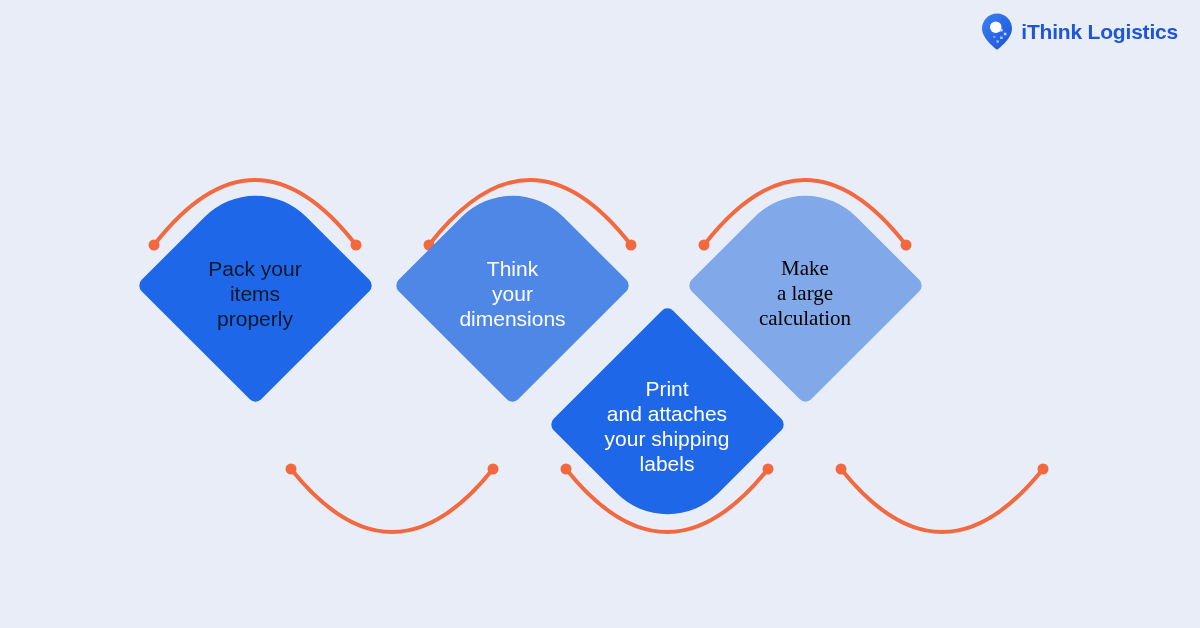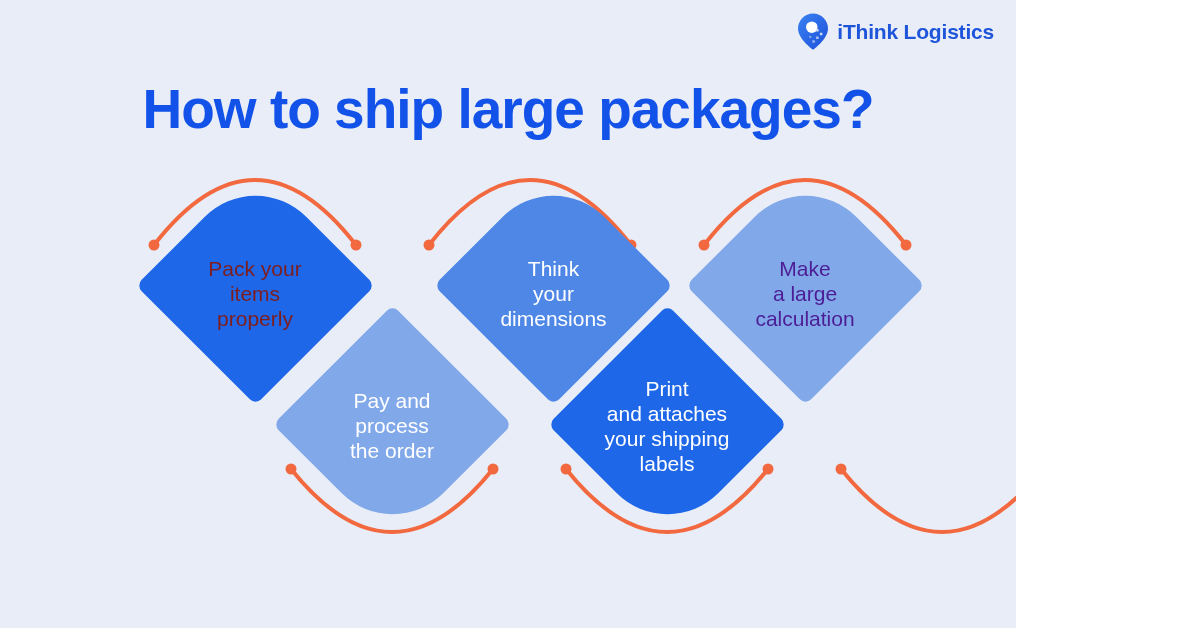--- a/index.html
+++ b/index.html
@@ -1,17 +1,17 @@
 <!DOCTYPE html>
 <html><head>
 <meta charset="utf-8">
 <style>
   html,body{margin:0;padding:0;}
   .canvas{
-    position:relative;width:1016px;height:628px;overflow:hidden;
+    position:relative;width:1200px;height:628px;overflow:hidden;
     background:#e9edf8;
     font-family:"Liberation Sans",sans-serif;
   }
   .arcs{position:absolute;left:0;top:0;width:1200px;height:628px;pointer-events:none;}
   .title{
     position:absolute;left:0;top:78px;width:100%;
     text-align:center;font-size:55px;line-height:62px;font-weight:700;
     letter-spacing:-1px;color:#1252e9;
   }
   .logo{position:absolute;top:13px;right:22px;display:flex;align-items:center;gap:9px;}
@@ -69,57 +69,48 @@
       <circle cx="11" cy="11" r="4.6" fill="#ffffff"></circle>
       <rect x="14.5" y="12.5" width="2" height="2" fill="#e9edf8" opacity="0.85"></rect>
       <rect x="17.5" y="15.5" width="2" height="2" fill="#e9edf8" opacity="0.85"></rect>
       <rect x="14.5" y="18.5" width="2" height="2" fill="#e9edf8" opacity="0.7"></rect>
       <rect x="11.5" y="21.5" width="2" height="2" fill="#e9edf8" opacity="0.6"></rect>
       <rect x="9" y="18" width="1.6" height="1.6" fill="#e9edf8" opacity="0.5"></rect>
     </svg>
     <span class="logo-text" style="color: rgb(30, 85, 218);">iThink Logistics</span>
   </div>
 
-  <div class="title" style="color: rgb(18, 82, 233);">How to ship large packages?</div>
 
   <div class="step top" style="left: 135.5px; top: 166px;">
     <div class="diamond" style="background: rgb(30, 103, 232);"></div>
-    <div class="label" style="color: #7f1d1d;">
+    <div class="label" style="color: #0f172a;">
       <span>Pack your</span>
       <span>items</span>
       <span>properly</span>
     </div>
   </div>
 
-  <div class="step top" style="left: 434px; top: 166px;">
+  <div class="step top" style="left: 393px; top: 166px;">
     <div class="diamond" style="background: rgb(78, 135, 230);"></div>
     <div class="label" style="color: rgb(255, 255, 255);">
       <span>Think</span>
       <span>your</span>
       <span>dimensions</span>
     </div>
   </div>
 
   <div class="step top" style="left: 685.5px; top: 166px;">
     <div class="diamond" style="background: rgb(129, 168, 233);"></div>
-    <div class="label" style="color: #4c1d95;">
+    <div class="label" style="color: #000000; font-family: Liberation Serif, serif;">
       <span>Make</span>
       <span>a large</span>
       <span>calculation</span>
     </div>
   </div>
 
-  <div class="step bottom" style="left: 272.5px; top: 305px;">
-    <div class="diamond" style="background: rgb(129, 168, 233);"></div>
-    <div class="label" style="color: rgb(255, 255, 255);">
-      <span>Pay and</span>
-      <span>process</span>
-      <span>the order</span>
-    </div>
-  </div>
 
   <div class="step bottom" style="left: 547.5px; top: 305px;">
     <div class="diamond" style="background: rgb(30, 103, 232);"></div>
     <div class="label" style="color: rgb(255, 255, 255);">
       <span>Print</span>
       <span>and attaches</span>
       <span>your shipping</span>
       <span>labels</span>
     </div>
   </div>

